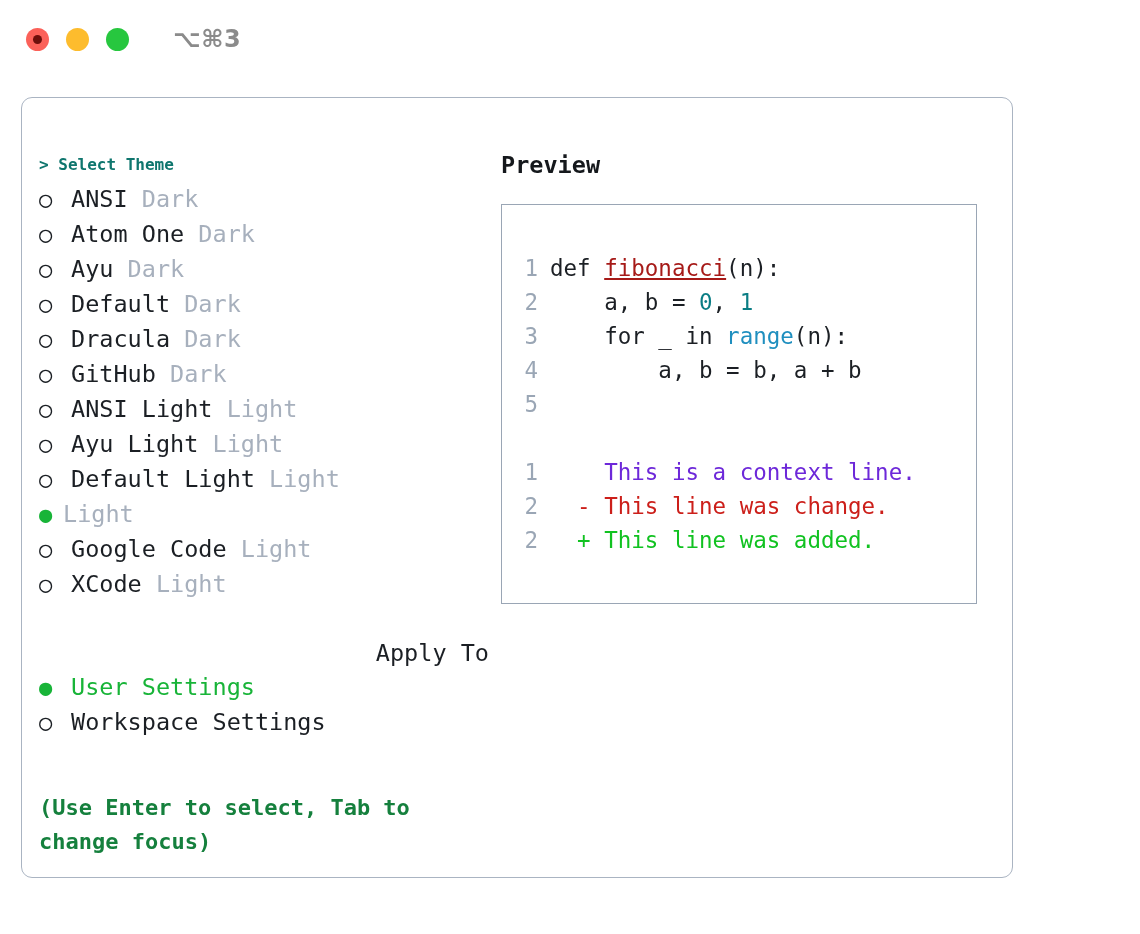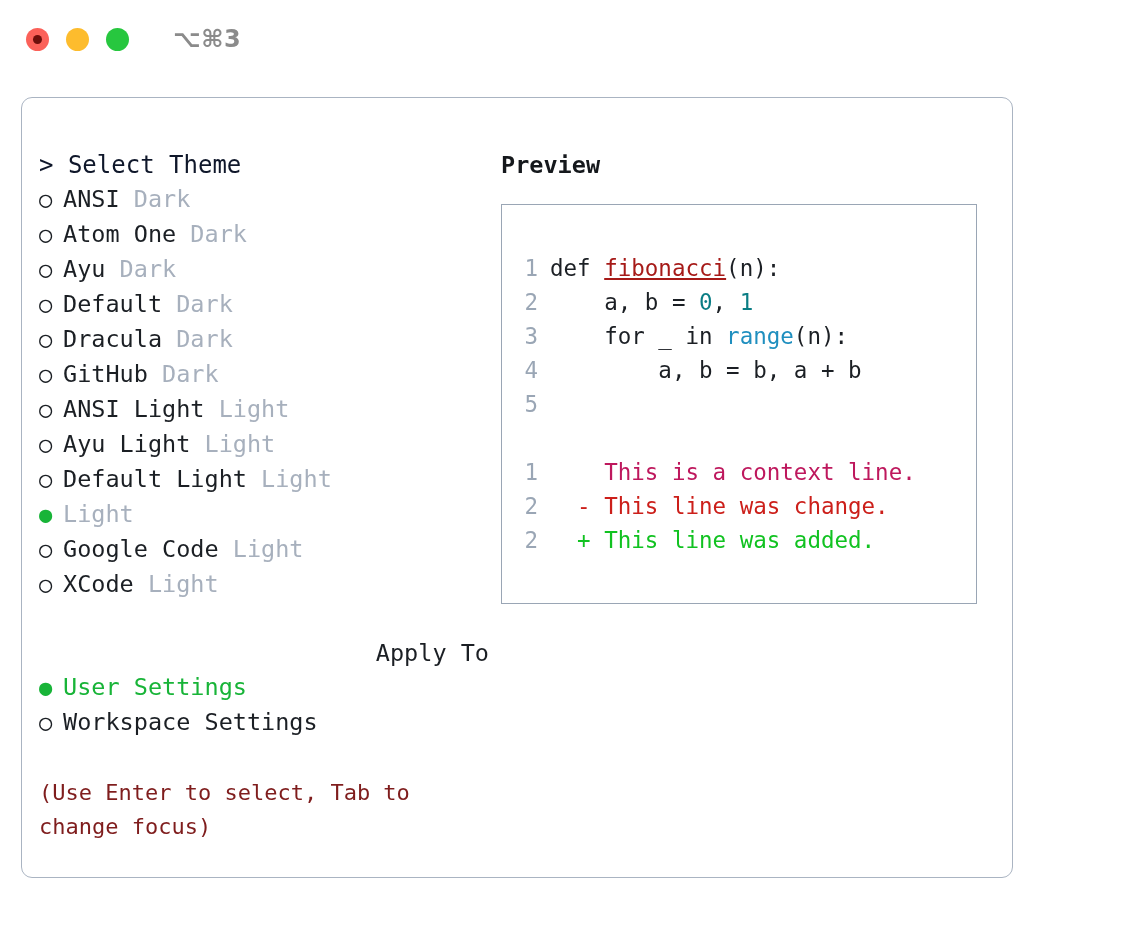--- a/index.html
+++ b/index.html
@@ -91,23 +91,23 @@
 
   
   .left-col {
     position: absolute;
     left: 17px;
     top: 50px;
     width: 450px;
   }
 
   .section-head {
-    font-size: 24px;
-    font-weight: 400;
-    color: #0f172a;
+    font-size: 16px;
+    font-weight: 700;
+    color: #0f766e;
     line-height: 34px;
     white-space: pre;
     letter-spacing: 0px;
   }
 
   .opt-row {
     display: flex;
     align-items: baseline;
     line-height: 34px;
     font-size: 23.5px;
@@ -116,44 +116,46 @@
   .bullet {
     display: inline-block;
     width: 24px;
     flex: 0 0 24px;
     color: #1b1f24;
     font-size: 22px;
   }
   .opt-row.selected .bullet { color: #18b438; }
   .opt-label {
     color: #1b1f24;
+    margin-left: 8px;
   }
   .opt-row.selected .opt-label { color: #18b438; }
   .opt-tag {
     color: #a7b0bd;
   }
 
   .spacer-line { height: 34px; }
 
   .apply-head {
     font-size: 23.5px;
     color: #1b1f24;
     line-height: 34px;
     white-space: pre;
     padding-left: 24px;
     text-align: right;
   }
 
   .hint {
-    margin-top: 36px;
+    margin-top: 51px;
     font-size: 22px;
     line-height: 34px;
-    color: #7f1d1d;
+    color: #15803d;
     width: 410px;
     white-space: pre-wrap;
+    font-weight: bold;
   }
 
   
   .right-col {
     position: absolute;
     left: 479px;
     top: 50px;
     width: 490px;
   }
   .preview-title {
@@ -189,21 +191,21 @@
     width: 26px;
     flex: 0 0 26px;
     text-align: right;
     color: #9aa6b5;
     margin-right: 12px;
   }
   .tok-plain  { color: #1b1f24; }
   .tok-fn     { color: #a61a18; text-decoration: underline; }
   .tok-num    { color: #0a7d84; }
   .tok-call   { color: #1f8fbf; }
-  .tok-ctx    { color: #be185d; }
+  .tok-ctx    { color: #6d28d9; }
   .tok-del    { color: #cc1f1a; }
   .tok-add    { color: #11c221; }
   .code-gap   { height: 34px; }
 </style>
 </head>
 <body>
 
 <div class="window">
 
   <div class="titlebar">

